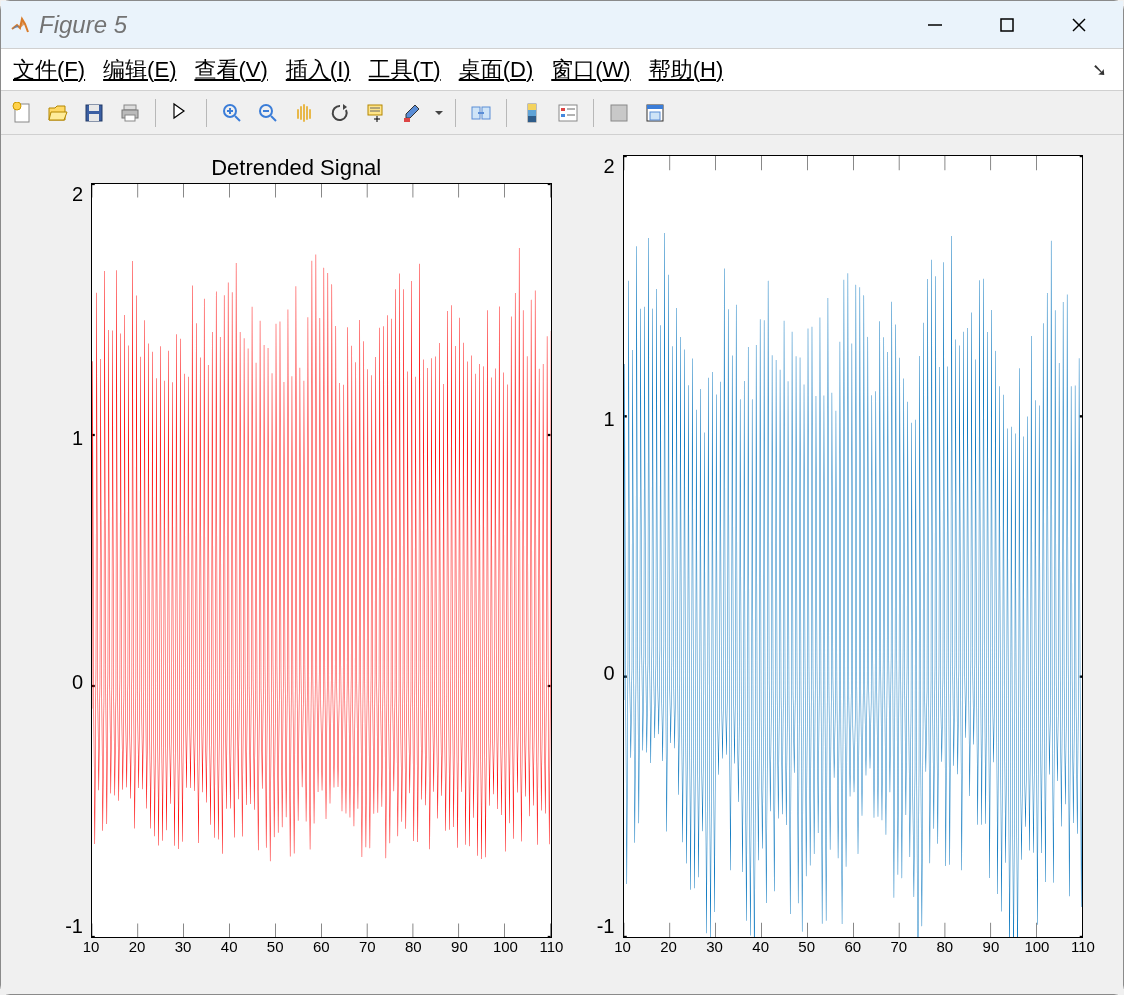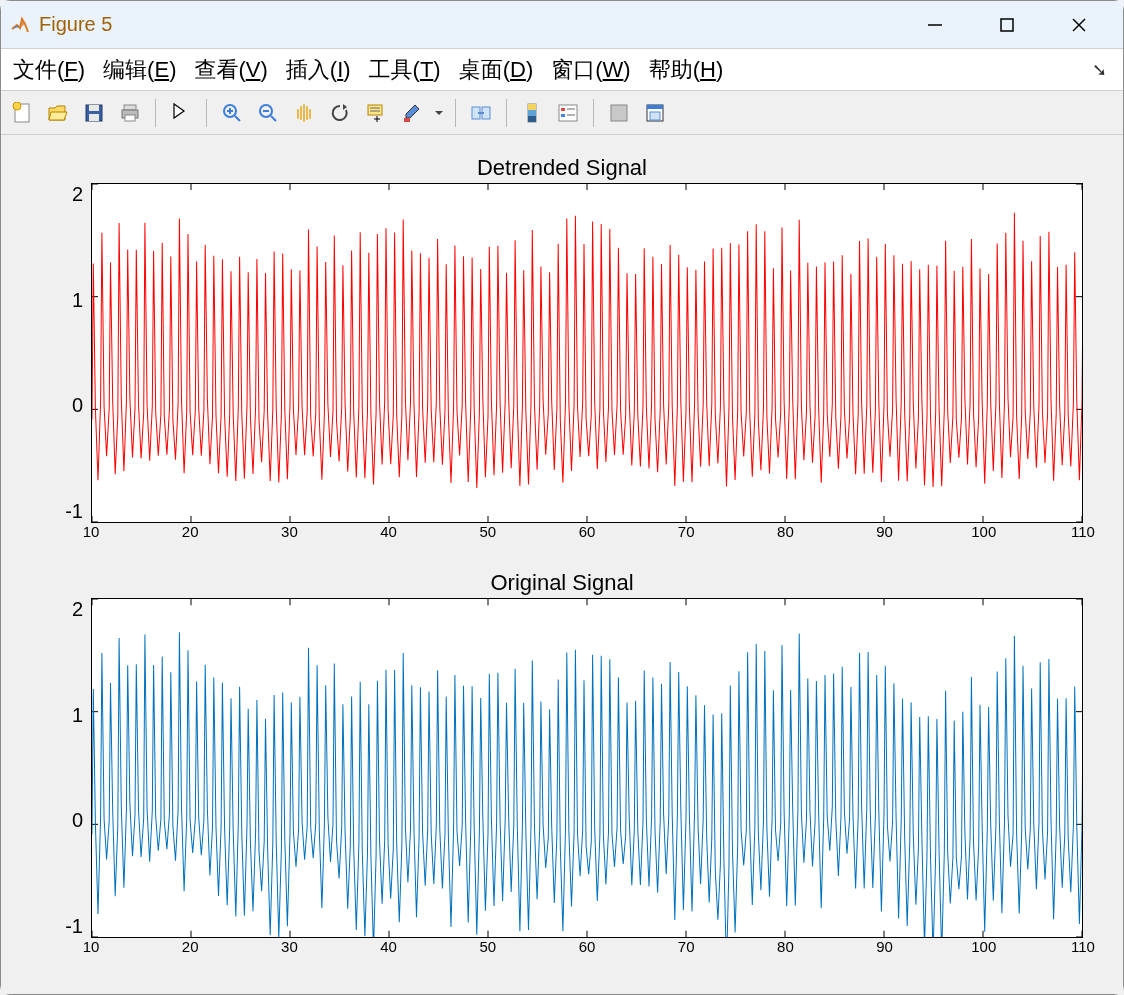--- a/index.html
+++ b/index.html
@@ -29,23 +29,24 @@
 }
 .titlebar-icon {
   width: 22px;
   height: 22px;
   margin-right: 8px;
   display: flex;
   align-items: center;
   justify-content: center;
 }
 .titlebar-title {
-  font-size: 20px;
-  color: #a16207;
+  font-size: 24px;
+  color: #737373;
   flex: 1;
+  font-style: italic;
 }
 .win-controls {
   display: flex;
   gap: 24px;
   margin-right: 12px;
 }
 .win-btn {
   width: 48px;
   height: 36px;
   display: flex;
@@ -61,20 +62,21 @@
   align-items: center;
   padding: 0 8px;
   gap: 10px;
   border-bottom: 1px solid #d0d0d0;
 }
 .menu-item {
   font-size: 22px;
   color: #000;
   padding: 2px 4px;
   cursor: pointer;
+  text-decoration: underline;
 }
 .menu-item u { text-decoration: underline; }
 .menu-arrow {
   margin-left: auto;
   font-size: 18px;
   color: #333;
   padding-right: 8px;
 }
 .toolbar {
   height: 44px;
@@ -98,21 +100,21 @@
   align-items: center;
   justify-content: center;
   cursor: pointer;
   border-radius: 3px;
 }
 .plot-area {
   flex: 1;
   background: #f0f0f0;
   padding: 20px 40px 30px 40px;
   display: flex;
-  flex-direction: column;
+  flex-direction: row;
   gap: 21px;
 }
 .subplot {
   flex: 1;
   display: flex;
   flex-direction: column;
 }
 .plot-title {
   text-align: center;
   font-size: 22px;
@@ -371,21 +373,20 @@
           <span class="x-tick" style="left: 50%;">60</span>
           <span class="x-tick" style="left: 60%;">70</span>
           <span class="x-tick" style="left: 70%;">80</span>
           <span class="x-tick" style="left: 80%;">90</span>
           <span class="x-tick" style="left: 90%;">100</span>
           <span class="x-tick" style="left: 100%;">110</span>
         </div>
     </div>
 
     <div class="subplot">
-      <div class="plot-title">Original Signal</div>
       <div class="axes-container">
         <div class="y-axis">
           <span>2</span>
           <span>1</span>
           <span>0</span>
           <span>-1</span>
         </div>
         <div class="plot-box" id="plot2"><svg class="signal" viewBox="0 0 990 329" preserveAspectRatio="none">
               <line x1="0" x2="0" y1="323" y2="329" stroke="#000"></line>
               <line x1="0" x2="0" y1="0" y2="6" stroke="#000"></line>

